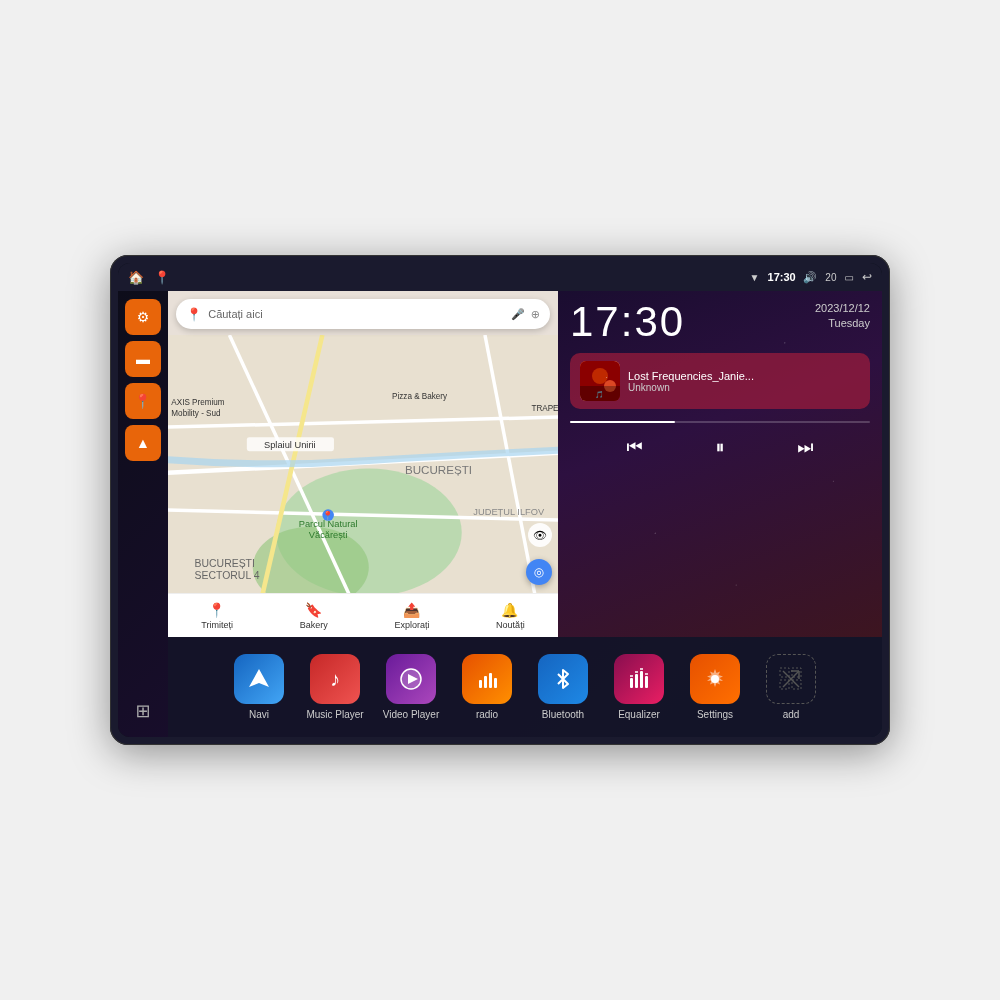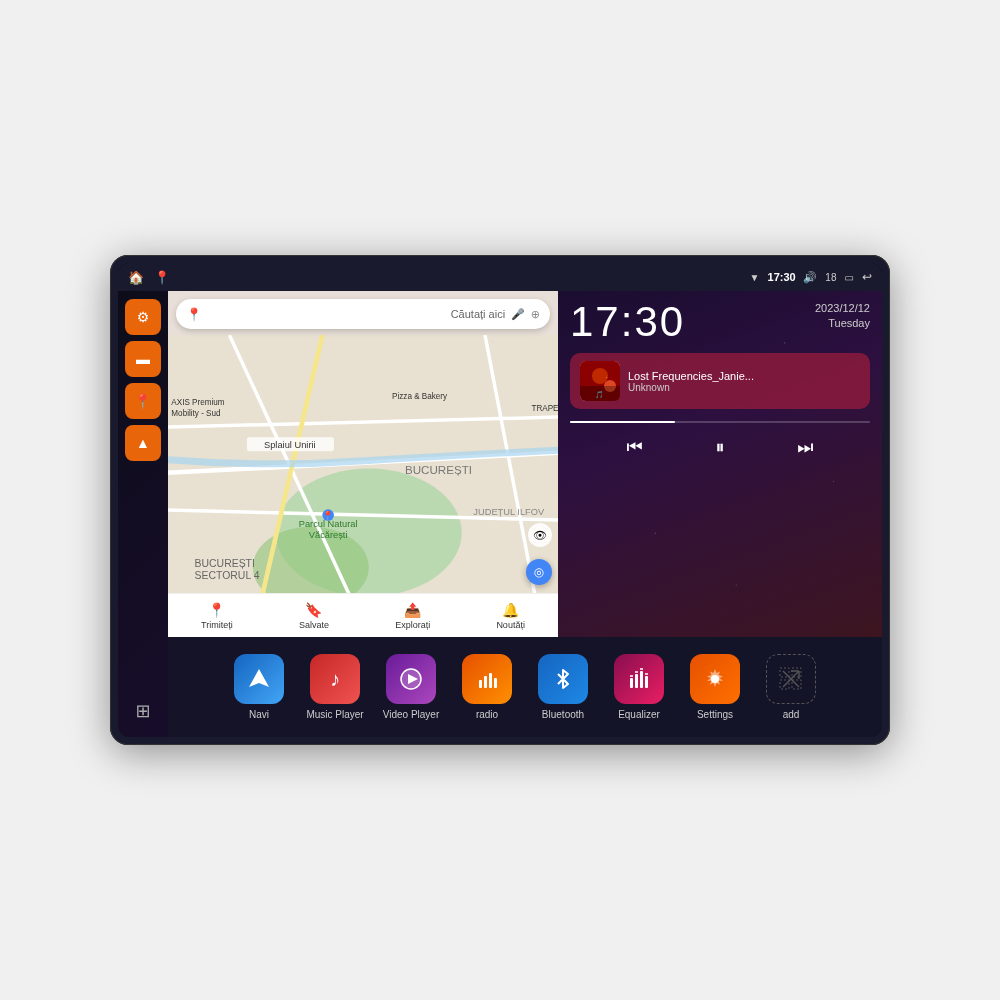--- a/index.html
+++ b/index.html
@@ -156,21 +156,21 @@
       border-radius: 15px;
       display: flex;
       align-items: center;
       padding: 0 10px;
       gap: 6px;
       z-index: 5;
       box-shadow: 0 2px 6px rgba(0,0,0,0.2);
     }
 
     .map-pin-icon { color: #4285f4; font-size: 13px; }
-    .map-search-text { font-size: 11px; color: #666; flex: 1; text-align: right; }
+    .map-search-text { font-size: 11px; color: #666; flex: 1; }
     .map-mic-icon { color: #888; font-size: 11px; }
     .map-layers-icon { color: #888; font-size: 11px; }
 
     
     .map-svg-container {
       position: absolute;
       inset: 0;
       top: 44px;
     }
 
@@ -389,21 +389,21 @@
 
     <div class="status-bar">
       <div class="status-left">
         <span class="status-icon">🏠</span>
         <span class="status-icon">📍</span>
       </div>
       <div class="status-right">
         <span style="font-size:10px;">▼</span>
         <span class="status-time">17:30</span>
         <span>🔊</span>
-        <span style="font-size:10px;">18</span>
+        <span style="font-size:10px;">20</span>
         <span style="font-size:10px;">▭</span>
         <span style="font-size:12px; cursor:pointer;">↩</span>
       </div>
     </div>
 
     <div class="main-area">
 
       <div class="sidebar">
         <div class="sidebar-btn orange">
           <span style="color:white; font-size:14px;">⚙</span>
@@ -485,21 +485,21 @@
               <span>◎</span>
             </div>
 
             <div class="map-bottom-bar">
               <div class="map-bottom-item">
                 <span class="map-bottom-icon">📍</span>
                 <span class="map-bottom-label">Trimiteți</span>
               </div>
               <div class="map-bottom-item">
                 <span class="map-bottom-icon">🔖</span>
-                <span class="map-bottom-label">Salvate</span>
+                <span class="map-bottom-label">Bakery</span>
               </div>
               <div class="map-bottom-item">
                 <span class="map-bottom-icon">📤</span>
                 <span class="map-bottom-label">Explorați</span>
               </div>
               <div class="map-bottom-item">
                 <span class="map-bottom-icon">🔔</span>
                 <span class="map-bottom-label">Noutăți</span>
               </div>
             </div>

